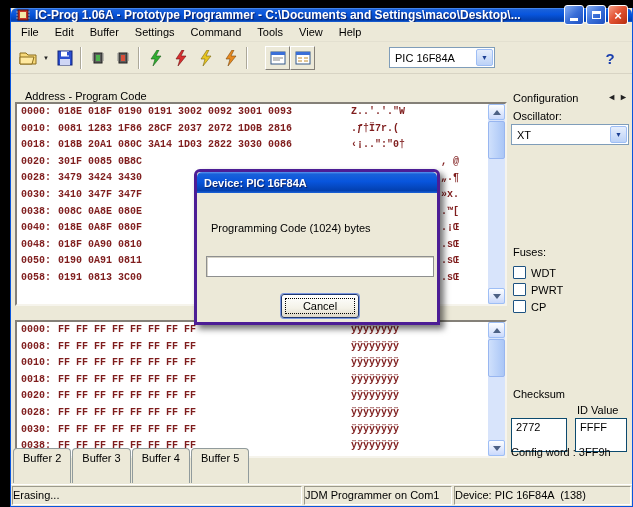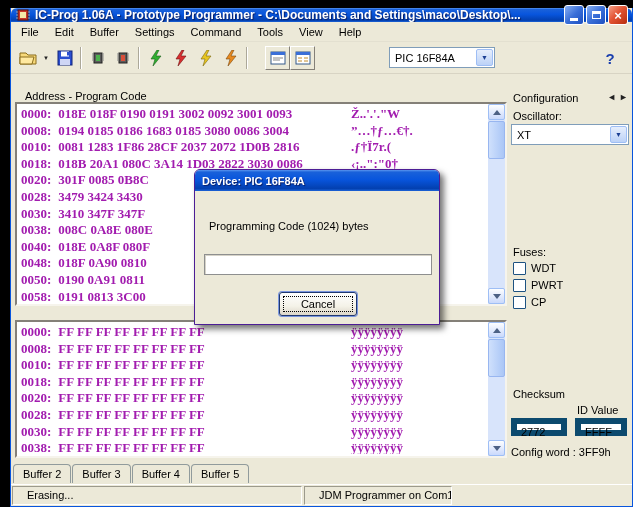--- a/index.html
+++ b/index.html
@@ -43,21 +43,21 @@
     align-items:center;justify-content:center;font-size:15px;font-weight:bold;color:#1a3fae}
   
   .grouplabel{position:absolute;left:14px;font-size:11px}
   .grouplabel.pc{top:82px}
   .grouplabel.ee{top:300px}
   .databox{position:absolute;left:4px;width:492px;background:#fff;
     border:2px solid;border-color:#848078 #f6f4ec #f6f4ec #848078}
   .databox.pcbox{top:94px;height:204px}
   .databox.eebox{top:312px;height:138px}
   .rows{position:absolute;left:4px;top:2px;right:20px;bottom:2px;overflow:hidden;
-    font-family:Liberation Serif, serif;font-size:13px;font-weight:bold;color:#a21caf}
+    font-family:Liberation Mono, monospace;font-size:10px;font-weight:bold;color:#7f1d1d}
   .hexrow{position:relative;height:16.6px;white-space:pre}
   .addr{margin-right:7px}
   .ascii{position:absolute;left:330px;top:0;white-space:pre}
   
   .scrollbar{position:absolute;top:0;right:0;bottom:0;width:17px;background:#d8e4fb;
     display:flex;flex-direction:column}
   .sb-btn{height:16px;flex:0 0 auto;border:1px solid #9ebef5;border-radius:2px;
     background:linear-gradient(180deg,#fdfeff,#cad9fc);display:flex;align-items:center;justify-content:center}
   .sb-track{flex:1;position:relative}
   .sb-thumb{position:absolute;left:0;right:0;top:1px;height:38px;border:1px solid #98b6f0;
@@ -66,45 +66,45 @@
   .arr.up{border-bottom:5px solid #4d6185}
   .arr.down{border-top:5px solid #4d6185}
   
   .config{position:absolute;left:500px;top:84px;width:120px;height:378px}
   .cfg-title{position:absolute;left:2px;top:0}
   .cfg-arrows{position:absolute;right:0;top:0;font-size:9px;letter-spacing:3px;color:#222}
   .cfg-osc-label{position:absolute;left:2px;top:18px}
   .combo.osc{position:absolute;left:0;top:32px;width:118px}
   .cfg-fuses-label{position:absolute;left:2px;top:154px}
   .fuses{position:absolute;left:2px;top:170px}
-  .fuse{display:flex;align-items:flex-start;height:17px;gap:5px}
+  .fuse{display:flex;align-items:flex-end;height:17px;gap:5px}
   .checkbox{width:13px;height:13px;background:#fff;border:1px solid #1d5281;border-radius:1px;flex:0 0 auto}
   .cfg-checksum-label{position:absolute;left:2px;top:296px}
   .cfg-id-label{position:absolute;left:66px;top:312px}
-  .valbox{position:absolute;top:326px;height:18px;background:#fff;border:6px solid #0c4a6e;
+  .valbox{position:absolute;top:326px;height:34px;background:#fff;border:1px solid #0c4a6e;
     padding:2px 4px;font-size:11px}
   .valbox.checksum{left:0;width:56px}
   .valbox.idval{left:64px;width:52px}
   .cfg-word{position:absolute;left:0;top:354px}
   
   .tabstrip{position:absolute;left:2px;top:452px;right:0;height:23px;display:flex;align-items:flex-end}
-  .tab{height:19px;padding:3px 9px 0;margin-right:1px;background:#ece9d8;
+  .tab{height:35px;padding:3px 9px 0;margin-right:1px;background:#ece9d8;
     border:1px solid #919b9c;border-bottom:none;border-radius:4px 4px 0 0;font-size:11px}
   .tab.active{height:23px;padding-top:5px;box-shadow:inset 0 2px 0 #f0a63c;background:#f2efe4}
   
   .statusbar{position:absolute;left:0;top:476px;right:0;height:21px;border-top:1px solid #fff;
     display:flex;gap:2px;padding:1px 1px 0 1px}
-  .panel{border:1px solid;border-color:#9c9a8c #fff #fff #9c9a8c;padding:2px 14px;
+  .panel{border:1px solid;border-color:#9c9a8c #fff #fff #9c9a8c;padding:2px 0;
     white-space:pre;overflow:hidden}
   .panel.p1{width:290px}
   .panel.p2{width:148px}
   .panel.p3{flex:1}
   
   .dialog{position:absolute;left:194px;top:169px;width:246px;height:156px;z-index:50;
-    background:#ECE9D8;border:1px solid #4c1d95;border-radius:6px 6px 0 0;
+    background:#ECE9D8;border:3px solid #4c1d95;border-radius:6px 6px 0 0;
     box-shadow:4px 4px 6px rgba(0,0,0,.55)}
   .dlg-titlebar{height:21px;border-radius:5px 5px 0 0;display:flex;align-items:center;padding:0 7px;
     background:linear-gradient(180deg,#5a96f0 0%,#1961da 10%,#0855dd 45%,#0340b0 88%,#1c63d8 100%)}
   .dlg-title{color:#fff;font-weight:bold;font-size:11px;text-shadow:1px 1px 1px #0a1e63}
   .dlg-msg{position:absolute;left:14px;top:50px}
   .dlg-progress{position:absolute;left:9px;top:84px;width:228px;height:21px;background:#fff;
     border:1px solid #8e8f8f;box-shadow:inset 1px 1px 0 #d6d3c8}
   .dlg-cancel{position:absolute;left:84px;top:122px;width:78px;height:24px;
     border:1px solid #1f3870;border-radius:3px;font-size:11px;
     background:linear-gradient(180deg,#ffffff,#f4f2e8 60%,#dcd6c8);
@@ -224,21 +224,20 @@
     </div>
     <div class="helpbtn">
         <span>?</span>
       </div>
   </div>
 
   <div class="grouplabel pc">Address - Program Code</div>
   <div class="databox pcbox">
     <div class="rows">
         <div class="hexrow"><span class="addr">0000:</span><span class="hexvals">018E 018F 0190 0191 3002 0092 3001 0093</span><span class="ascii">Ž..'.'."W</span></div>
-        <div class="hexrow"><span class="addr">0008:</span><span class="hexvals">0194 0185 0186 1683 0185 3080 0086 3004</span><span class="ascii">”…†ƒ…€†.</span></div>
         <div class="hexrow"><span class="addr">0010:</span><span class="hexvals">0081 1283 1F86 28CF 2037 2072 1D0B 2816</span><span class="ascii">.ƒ†Ï7r.(</span></div>
         <div class="hexrow"><span class="addr">0018:</span><span class="hexvals">018B 20A1 080C 3A14 1D03 2822 3030 0086</span><span class="ascii">‹¡..":"0†</span></div>
         <div class="hexrow"><span class="addr">0020:</span><span class="hexvals">301F 0085 0B8C</span><span class="ascii">               , @</span></div>
         <div class="hexrow"><span class="addr">0028:</span><span class="hexvals">3479 3424 3430</span><span class="ascii">               „.¶</span></div>
         <div class="hexrow"><span class="addr">0030:</span><span class="hexvals">3410 347F 347F</span><span class="ascii">               »x.</span></div>
         <div class="hexrow"><span class="addr">0038:</span><span class="hexvals">008C 0A8E 080E</span><span class="ascii">               .™[</span></div>
         <div class="hexrow"><span class="addr">0040:</span><span class="hexvals">018E 0A8F 080F</span><span class="ascii">               .¡Œ</span></div>
         <div class="hexrow"><span class="addr">0048:</span><span class="hexvals">018F 0A90 0810</span><span class="ascii">               .sŒ</span></div>
         <div class="hexrow"><span class="addr">0050:</span><span class="hexvals">0190 0A91 0811</span><span class="ascii">               .sŒ</span></div>
         <div class="hexrow"><span class="addr">0058:</span><span class="hexvals">0191 0813 3C00</span><span class="ascii">               .sŒ</span></div>
@@ -315,20 +314,21 @@
   <div class="tabstrip">
       <div class="tab">Buffer 2</div>
       <div class="tab">Buffer 3</div>
       <div class="tab">Buffer 4</div>
       <div class="tab">Buffer 5</div>
     </div>
 
   <div class="statusbar">
     <div class="panel p1">Erasing...</div>
     <div class="panel p2">JDM Programmer on Com1</div>
+    <div class="panel p3">Device: PIC 16F84A  (138)</div>
   </div>
 
 </div>
 
 <div class="dialog">
   <div class="dlg-titlebar">
     <span class="dlg-title">Device: PIC 16F84A</span>
   </div>
   <div class="dlg-msg">Programming Code (1024) bytes</div>
   <div class="dlg-progress"></div>

